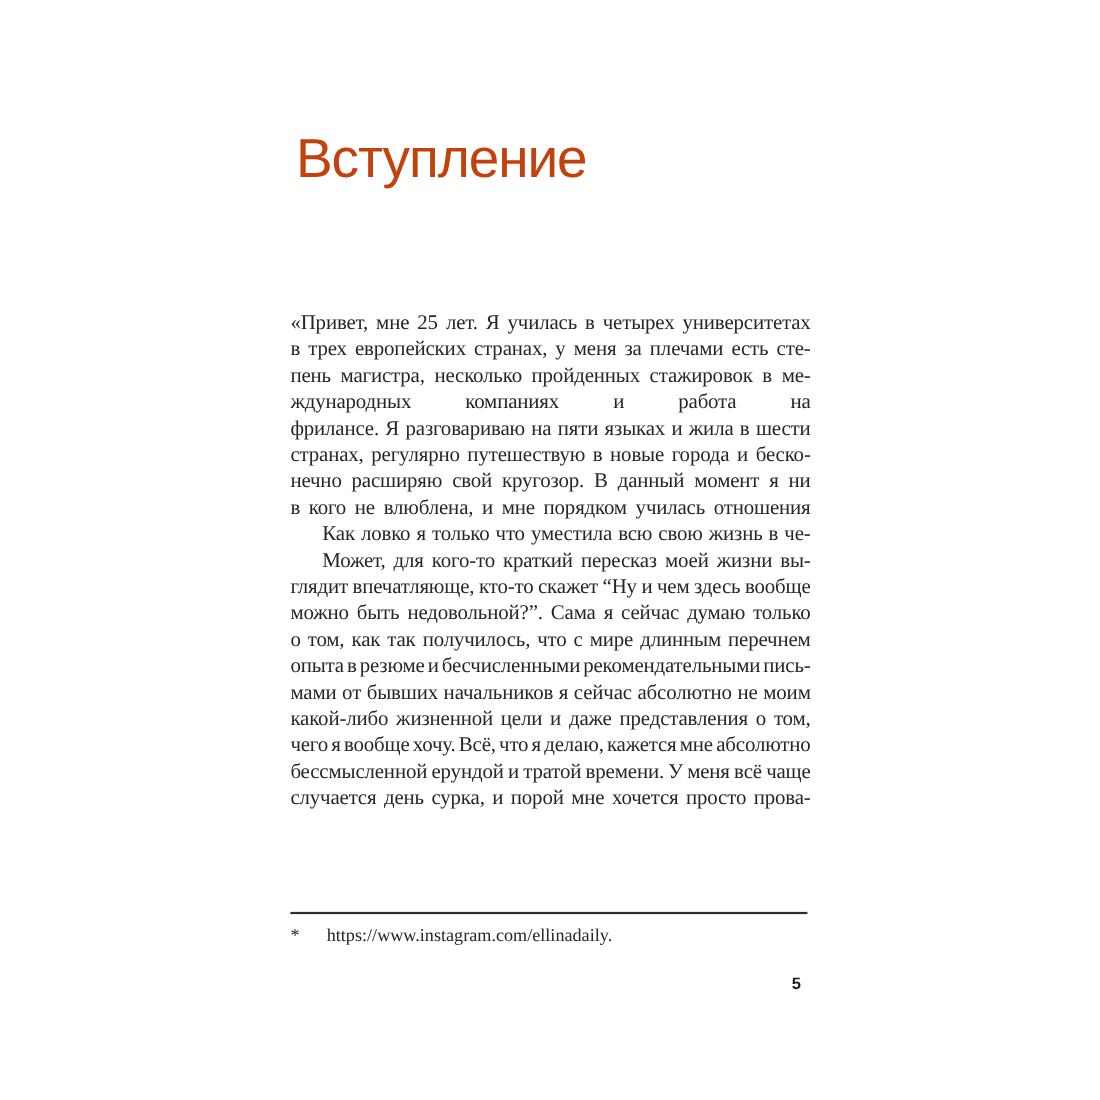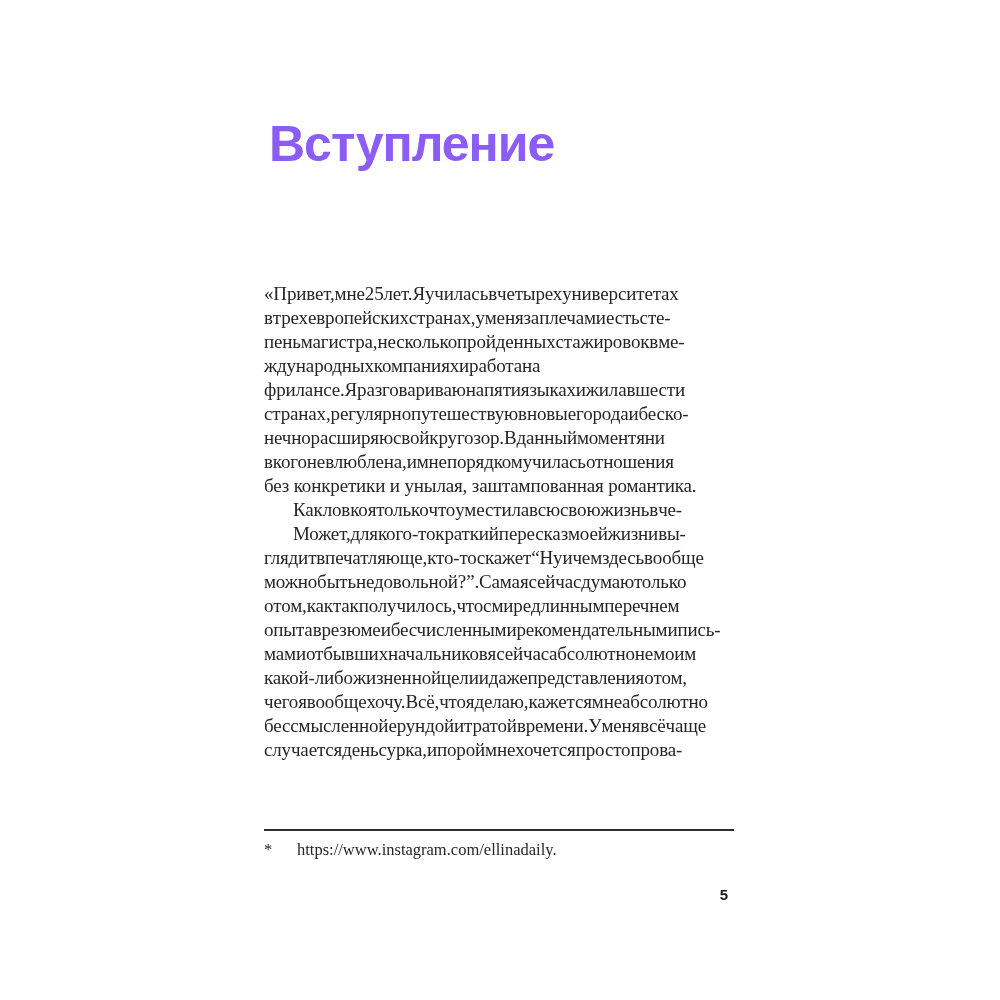--- a/index.html
+++ b/index.html
@@ -14,42 +14,43 @@
     background: #ffffff;
     overflow: hidden;
     font-family: "Liberation Serif", serif;
     color: #242424;
   }
   .chapter-title {
     position: absolute;
     left: 269px;
     top: 82px;
     font-family: "Liberation Sans", sans-serif;
-    font-weight: bold;
+    font-weight: normal;
     font-size: 50px;
     line-height: 56px;
     letter-spacing: -1px;
-    color: #8b5cf6;
+    color: #c2410c;
   }
   .body-text {
     position: absolute;
     left: 264px;
     top: 282px;
     width: 473px;
     font-size: 19px;
     letter-spacing: -0.15px;
     color: #262626;
   }
   .line {
     height: 24px;
     line-height: 24px;
     white-space: nowrap;
   }
   .line.just {
     display: flex;
+    justify-content: space-between;
   }
   .line.indent {
     padding-left: 29px;
   }
   .line.just.indent {
     width: 444px;
     margin-left: 29px;
     padding-left: 0;
   }
   .footnote {
@@ -169,21 +170,20 @@
         <span>в</span>
         <span>кого</span>
         <span>не</span>
         <span>влюблена,</span>
         <span>и</span>
         <span>мне</span>
         <span>порядком</span>
         <span>училась</span>
         <span>отношения</span>
       </div>
-      <div class="line">без конкретики и унылая, заштампованная романтика.</div>
       <div class="line just indent">
         <span>Как</span>
         <span>ловко</span>
         <span>я</span>
         <span>только</span>
         <span>что</span>
         <span>уместила</span>
         <span>всю</span>
         <span>свою</span>
         <span>жизнь</span>

